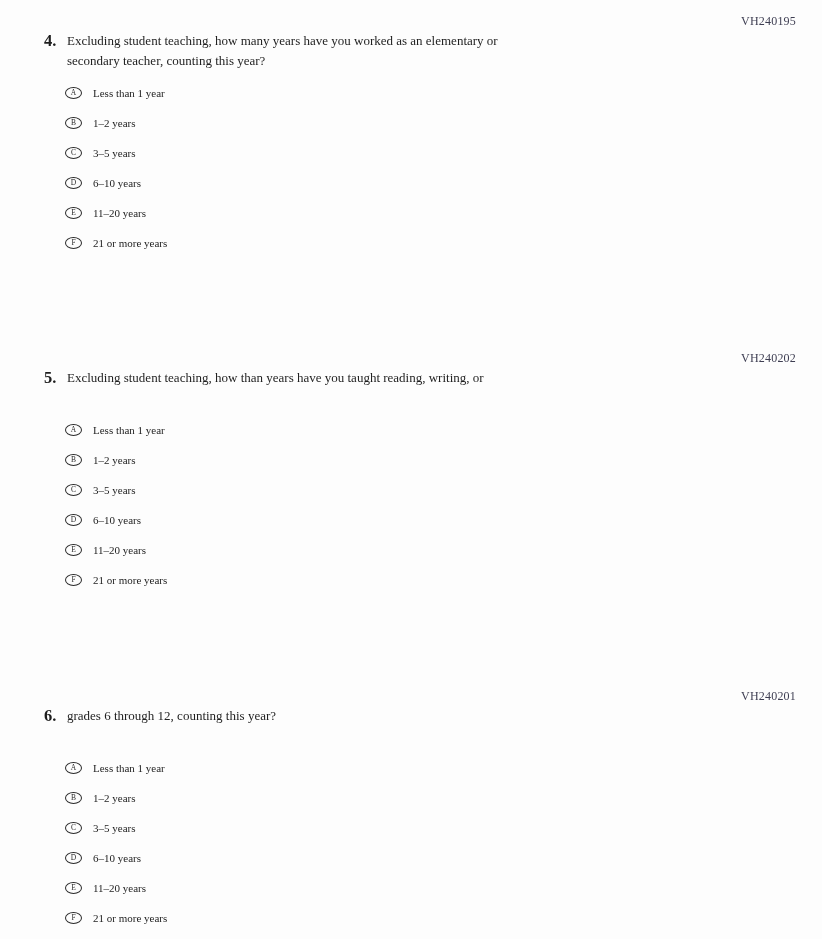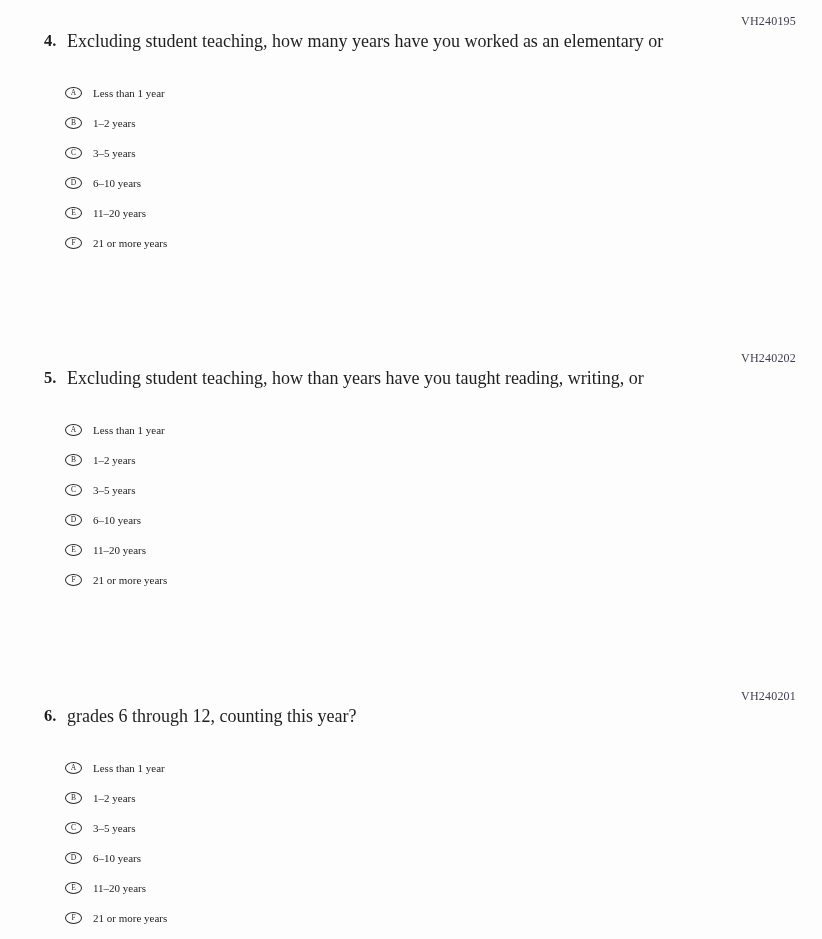--- a/index.html
+++ b/index.html
@@ -36,21 +36,21 @@
     align-items: flex-start;
   }
   .q-num {
     font-weight: bold;
     font-size: 16.5px;
     line-height: 20px;
     width: 23px;
     flex: 0 0 23px;
   }
   .q-text {
-    font-size: 18px;
+    font-size: 13px;
     line-height: 20px;
   }
   .q-line { white-space: nowrap; }
   .opts {
     position: absolute;
     top: 64px; left: 21px; right: 0;
   }
   .opt {
     height: 30px;
     display: flex;
@@ -89,20 +89,21 @@
 <body>
 
 <div class="page">
 
   <div class="q-block" id="q0">
     <div class="q-code">VH240195</div>
     <div class="q-row">
       <div class="q-num">4.</div>
       <div class="q-text">
         <div class="q-line">Excluding student teaching, how many years have you worked as an elementary or</div>
+        <div class="q-line">secondary teacher, counting this year?</div>
       </div>
     </div>
     <div class="opts">
       <div class="opt">
         <span class="bubble">
             <span class="bubble-letter">A</span>
           </span>
         <span class="opt-label">Less than 1 year</span>
       </div>
       <div class="opt">

